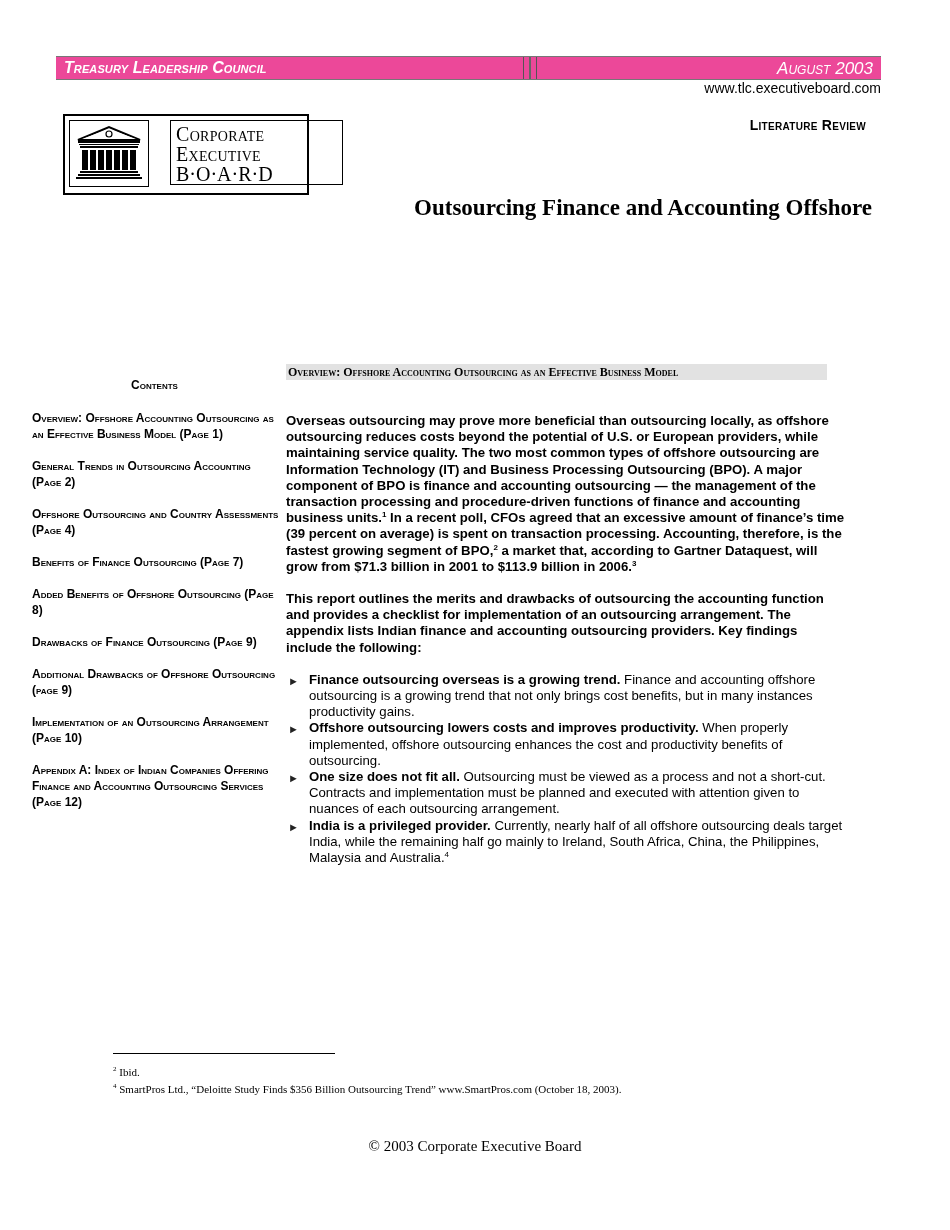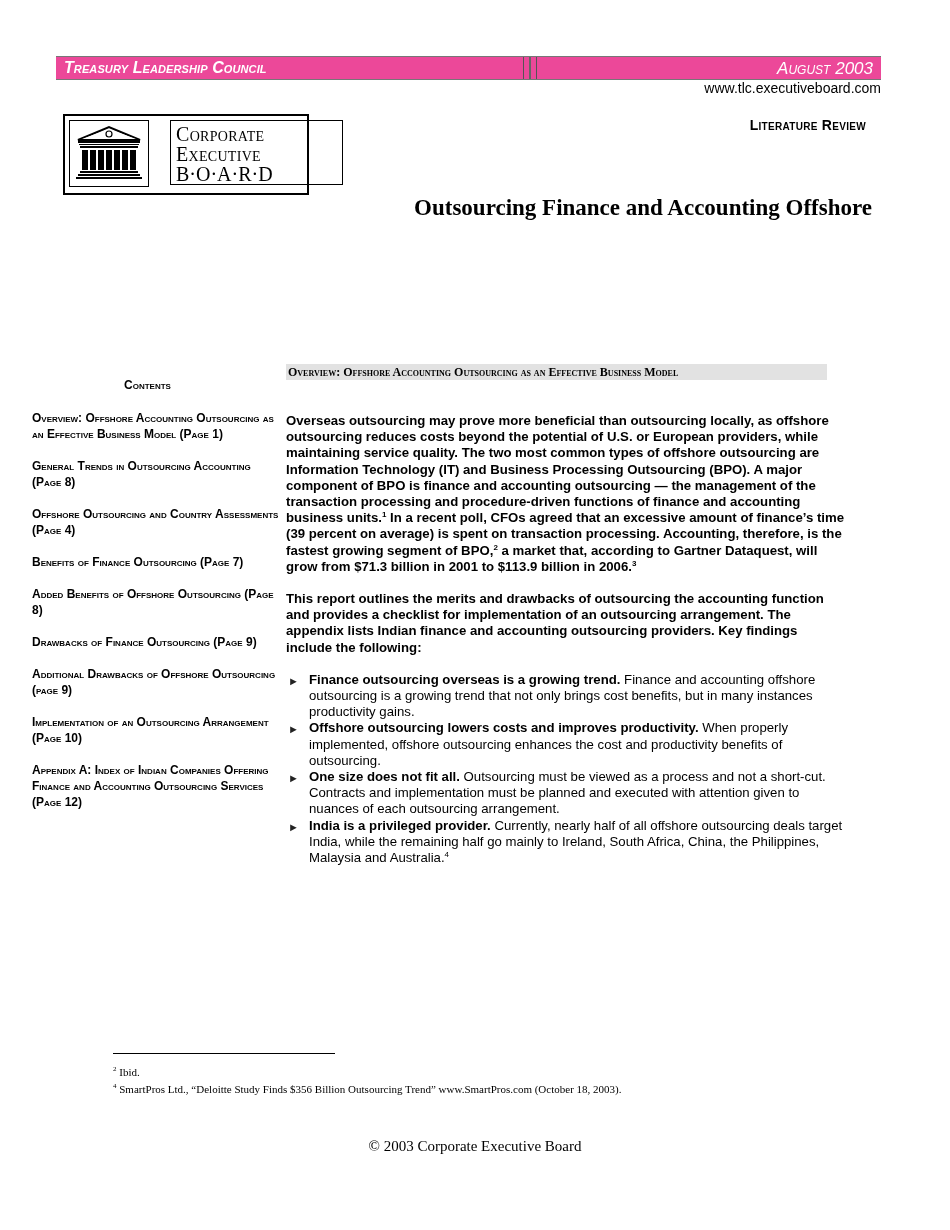--- a/index.html
+++ b/index.html
@@ -16,21 +16,21 @@
   .doc-type { position:absolute; right:84px; top:117px; font-size:14px; font-weight:bold; font-variant:small-caps; letter-spacing:0.3px; }
 
   .logo { position:absolute; left:63px; top:114px; width:242px; height:77px; border:2px solid #000; }
   .logo .icon-box { position:absolute; left:4px; top:4px; width:78px; height:65px; border:1px solid #000; }
   .logo .text-box { position:absolute; left:87px; top:4px; width:173px; height:65px; border:1px solid #000; font-family:"Liberation Serif", serif; font-size:20px; line-height:20px; padding-left:5px; padding-top:3px; box-sizing:border-box;margin-left:18px; }
   .logo .text-box div { white-space:nowrap; }
   .logo .tb-1, .logo .tb-2 { font-variant:small-caps; letter-spacing:0.3px; }
 
   .title { position:absolute; right:78px; top:195px; font-family:"Liberation Serif", serif; font-weight:bold; font-size:23px; }
 
-  .contents-title { position:absolute; left:1px; width:293px; text-align:center; top:378px; font-size:12px; font-weight:bold; font-variant:small-caps; }
+  .contents-title { position:absolute; left:8px; width:293px; text-align:center; top:378px; font-size:12px; font-weight:bold; font-variant:small-caps; }
   .toc { position:absolute; left:32px; top:410px; width:250px; }
   .toc-item { font-size:12px; font-weight:bold; font-variant:small-caps; line-height:16px; margin-bottom:16px; }
 
   .section-head { position:absolute; left:286px; top:364px; width:541px; height:16px; background:#e2e2e2; font-family:"Liberation Serif", serif; font-weight:bold; font-size:12px; font-variant:small-caps; line-height:17px; padding-left:2px; box-sizing:border-box; white-space:nowrap; }
 
   .body { position:absolute; left:286px; top:413px; width:560px; font-size:13.2px; line-height:16.2px; }
   .body p { margin:0 0 16px 0;font-weight:bold; }
   .body sup { font-size:8px; line-height:0; vertical-align:super; }
   .bullets { list-style:none; margin:0; padding:0; }
   .bullets li { position:relative; padding-left:23px; margin:0; }
@@ -80,21 +80,21 @@
     <div class="tb-2">Executive</div>
     <div class="tb-3">B·O·A·R·D</div>
   </div>
 </div>
 
 <h1 class="title" style="margin:0;">Outsourcing Finance and Accounting Offshore</h1>
 
 <div class="contents-title">Contents</div>
 <div class="toc">
   <div class="toc-item">Overview: Offshore Accounting Outsourcing as an Effective Business Model (Page 1)</div>
-  <div class="toc-item">General Trends in Outsourcing Accounting (Page 8)</div>
+  <div class="toc-item">General Trends in Outsourcing Accounting (Page 2)</div>
   <div class="toc-item">Offshore Outsourcing and Country Assessments (Page 4)</div>
   <div class="toc-item">Benefits of Finance Outsourcing (Page 7)</div>
   <div class="toc-item">Added Benefits of Offshore Outsourcing (Page 8)</div>
   <div class="toc-item">Drawbacks of Finance Outsourcing (Page 9)</div>
   <div class="toc-item">Additional Drawbacks of Offshore Outsourcing (page 9)</div>
   <div class="toc-item">Implementation of an Outsourcing Arrangement (Page 10)</div>
   <div class="toc-item">Appendix A: Index of Indian Companies Offering Finance and Accounting Outsourcing Services (Page 12)</div>
 </div>
 
 <div class="section-head">Overview: Offshore Accounting Outsourcing as an Effective Business Model</div>

